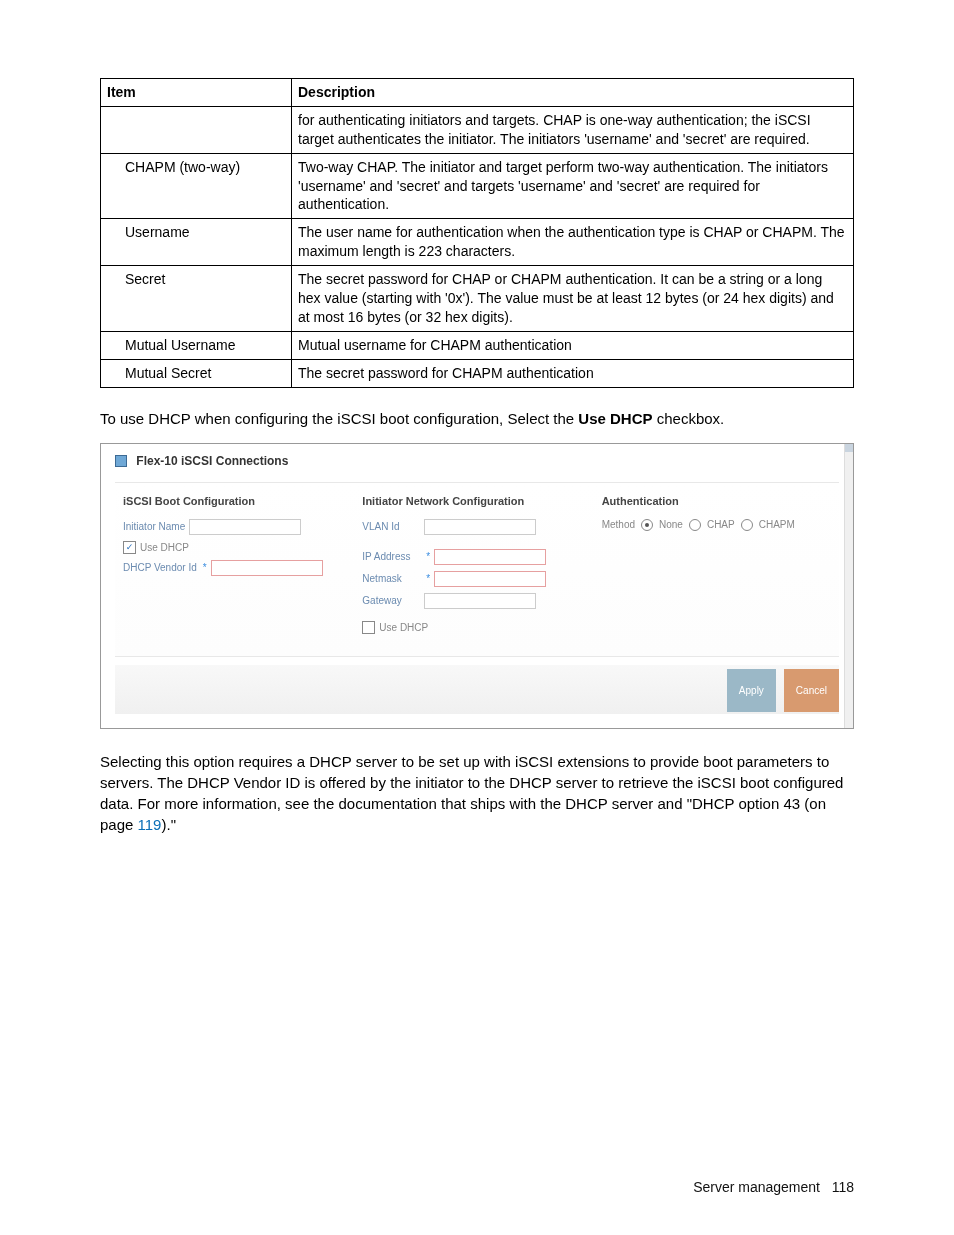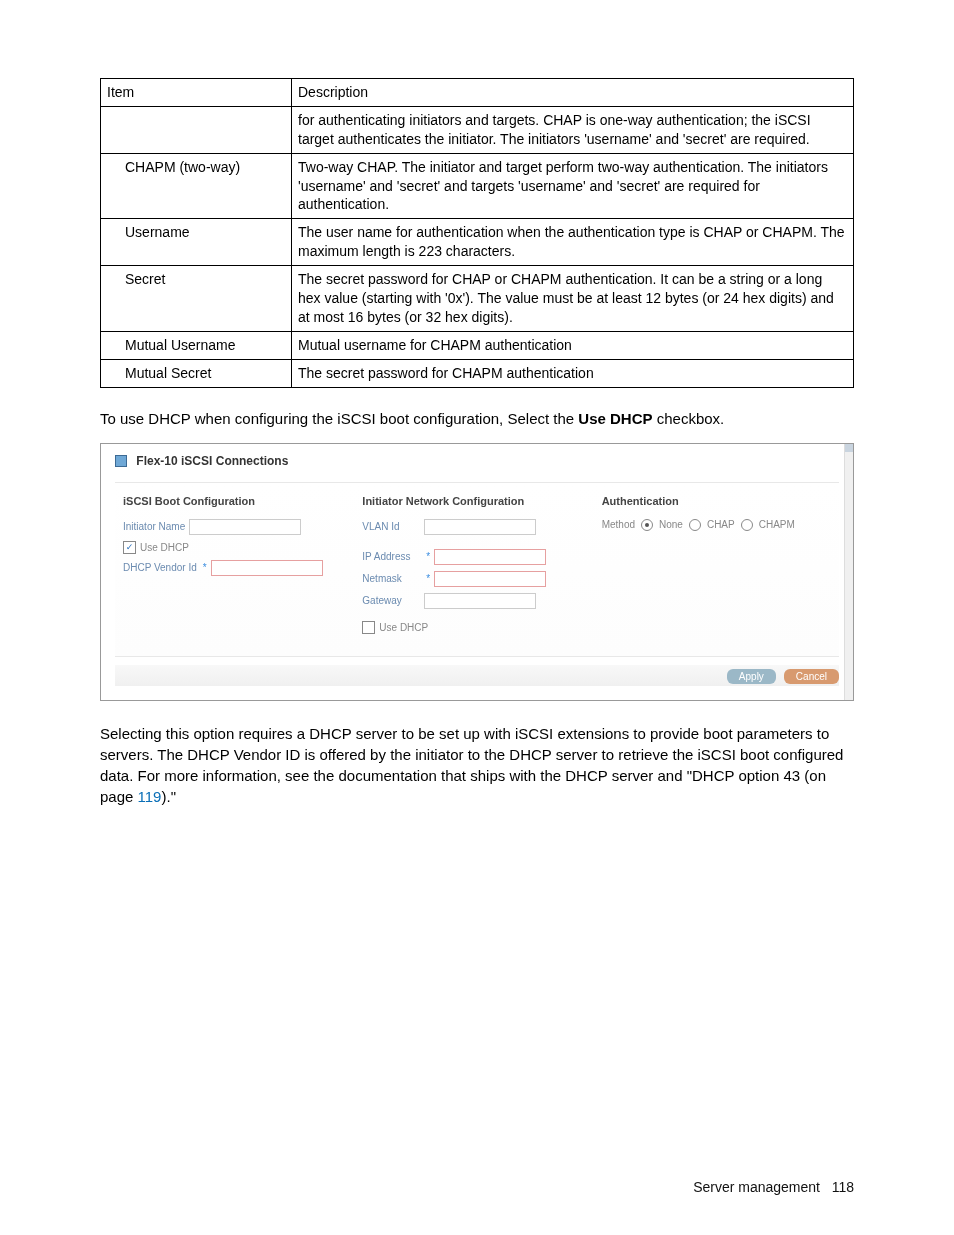--- a/index.html
+++ b/index.html
@@ -24,21 +24,21 @@
   }
   table.defs th, table.defs td {
     border: 1px solid #000;
     padding: 4px 6px;
     vertical-align: top;
     text-align: left;
     font-size: 14px;
     line-height: 1.35;
   }
   table.defs th {
-    font-weight: normal;
+    font-weight: bold;
   }
   table.defs td.item {
     width: 160px;
     padding-left: 24px;
   }
   p.bodytext {
     font-size: 15px;
     line-height: 1.4;
     margin: 0 0 14px 0;
   }
@@ -140,22 +140,22 @@
     display: flex;
     justify-content: flex-end;
     gap: 8px;
     margin-top: 8px;
     background: linear-gradient(#f8f8f8,#f0f0f0);
     padding: 4px 0 2px 0;
   }
   .figure .btn {
     font-size: 10px;
     color: #fff;
-    padding: 2px 12px;
-    border-radius: 6px;
+    padding: 16px 12px;
+    border-radius: 0;
   }
   .figure .btn.apply { background: #9bb8c7; }
   .figure .btn.cancel { background: #d89a6f; }
   .figure .scroll-ind {
     position: absolute;
     right: 0; top: 0; bottom: 0;
     width: 8px;
     background: #f0f0f0;
     border-left: 1px solid #ddd;
   }

